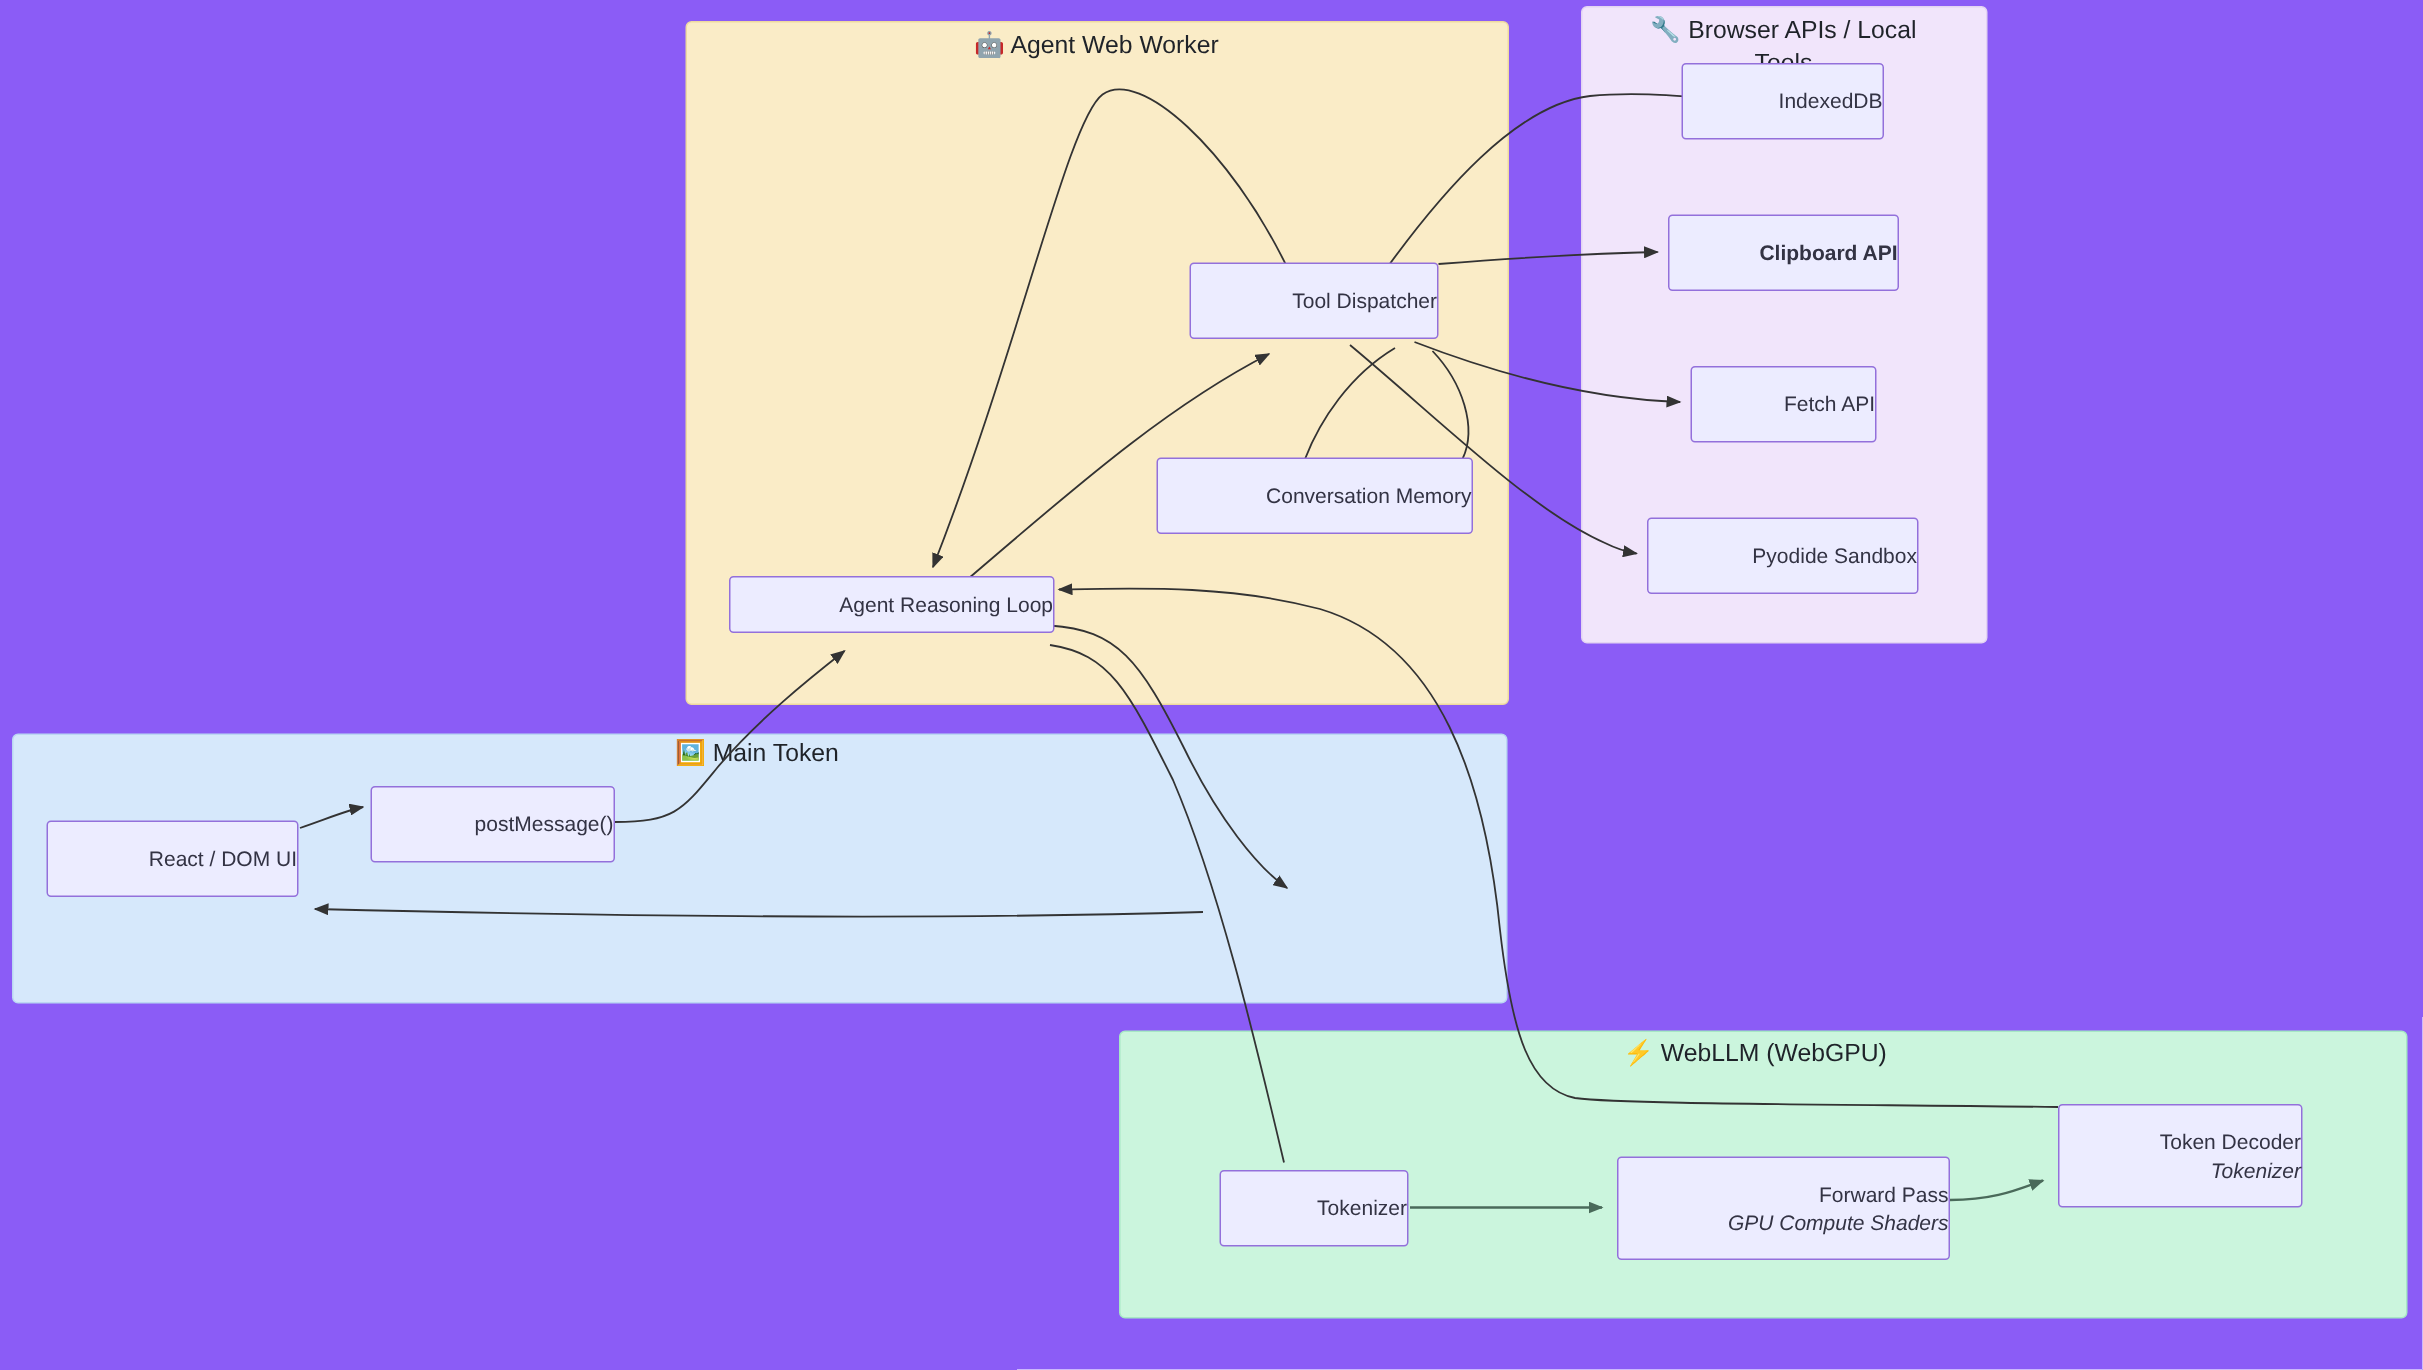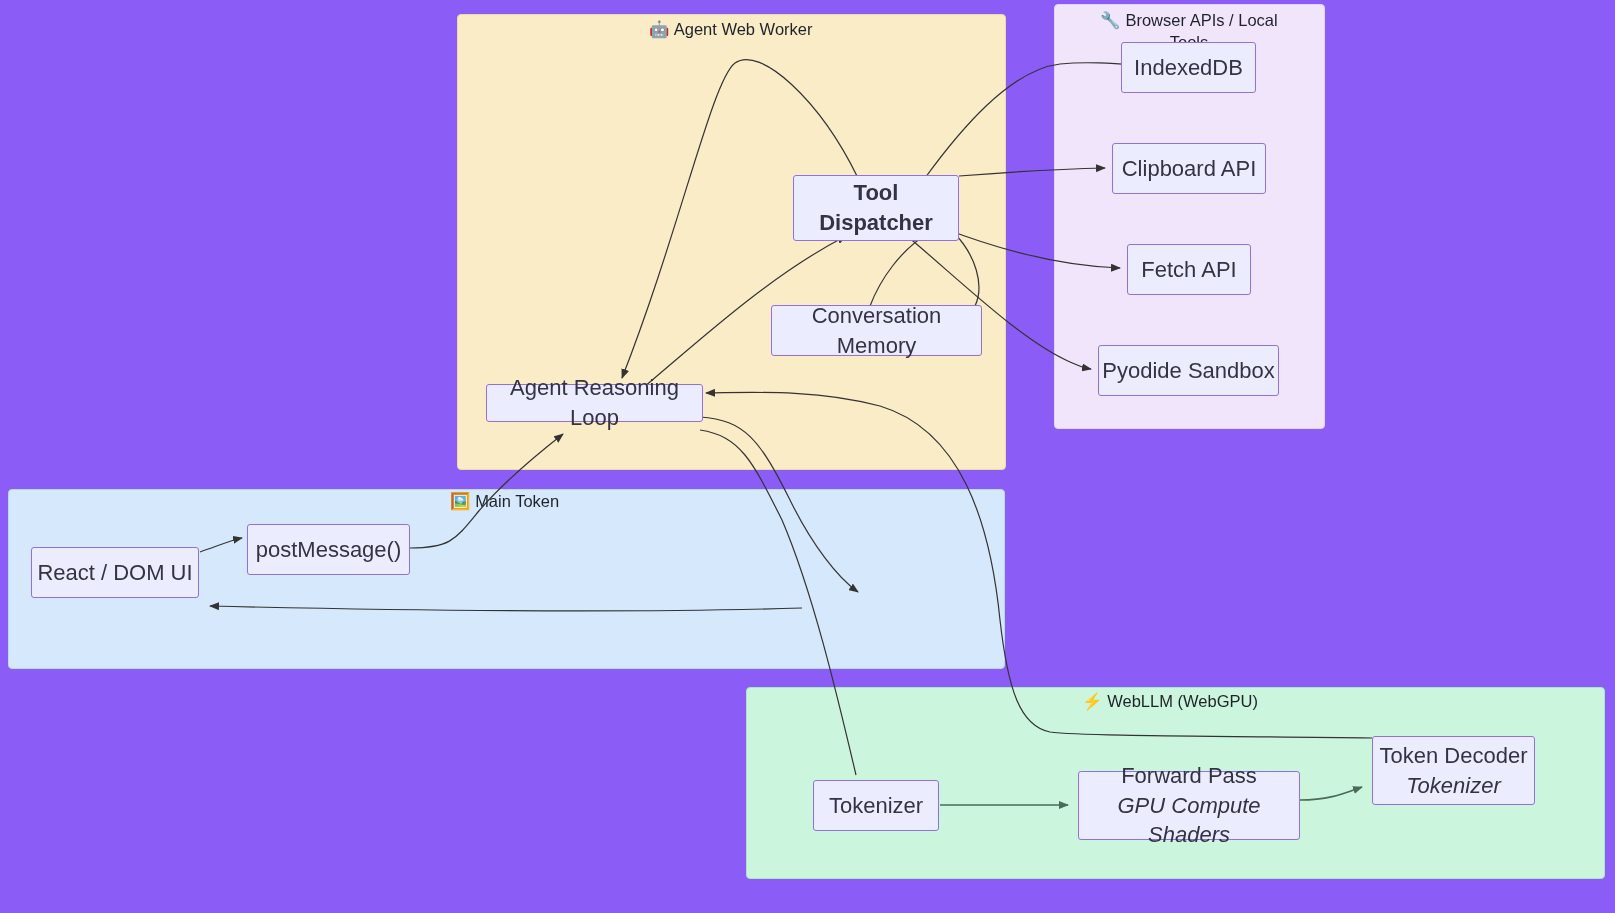--- a/index.html
+++ b/index.html
@@ -39,23 +39,23 @@
     width: 190px;
     line-height: 1.35;
   }
   .node {
     position: absolute;
     background: #ECECFF;
     border: 1px solid #9370DB;
     border-radius: 3px;
     display: flex;
     flex-direction: column;
-    align-items: center;
+    align-items: flex-end;
     justify-content: center;
-    font-size: 22px;
+    font-size: 14px;
     color: #333344;
     z-index: 10;
     line-height: 1.35;
     text-align: center;
   }
   .node .sub {
     font-style: italic;
   }
 </style>
 </head>
@@ -115,37 +115,37 @@
       <path d="M1372,738 C1200,736 1080,736 1050,732 C1020,726 1008,690 1000,620 C990,520 960,430 880,406 C820,390 760,392 706,393" marker-end="url(#ah)"></path>
     </g>
     <g fill="none" stroke="#4a6a5a" stroke-width="1.6">
 
       <path d="M940,805 M940,805 L1068,805" marker-end="url(#ahg)"></path>
 
       <path d="M1300,800 C1330,800 1345,793 1362,787" marker-end="url(#ahg)"></path>
     </g>
   </svg>
 
-  <div class="node" style="left:793px; top:175px; width:166px; height:66px;font-weight:bold;">
+  <div class="node" style="left:793px; top:175px; width:166px; height:51px;">
     <span>Tool Dispatcher</span>
   </div>
 
   <div class="node" style="left:771px; top:305px; width:211px; height:51px;">
     <span>Conversation Memory</span>
   </div>
 
   <div class="node" style="left:486px; top:384px; width:217px; height:38px;">
     <span>Agent Reasoning Loop</span>
   </div>
 
   <div class="node" style="left:1121px; top:42px; width:135px; height:51px;">
     <span>IndexedDB</span>
   </div>
 
-  <div class="node" style="left:1112px; top:143px; width:154px; height:51px;">
+  <div class="node" style="left:1112px; top:143px; width:154px; height:51px;font-weight:bold;">
     <span>Clipboard API</span>
   </div>
 
   <div class="node" style="left:1127px; top:244px; width:124px; height:51px;">
     <span>Fetch API</span>
   </div>
 
   <div class="node" style="left:1098px; top:345px; width:181px; height:51px;">
     <span>Pyodide Sandbox</span>
   </div>

